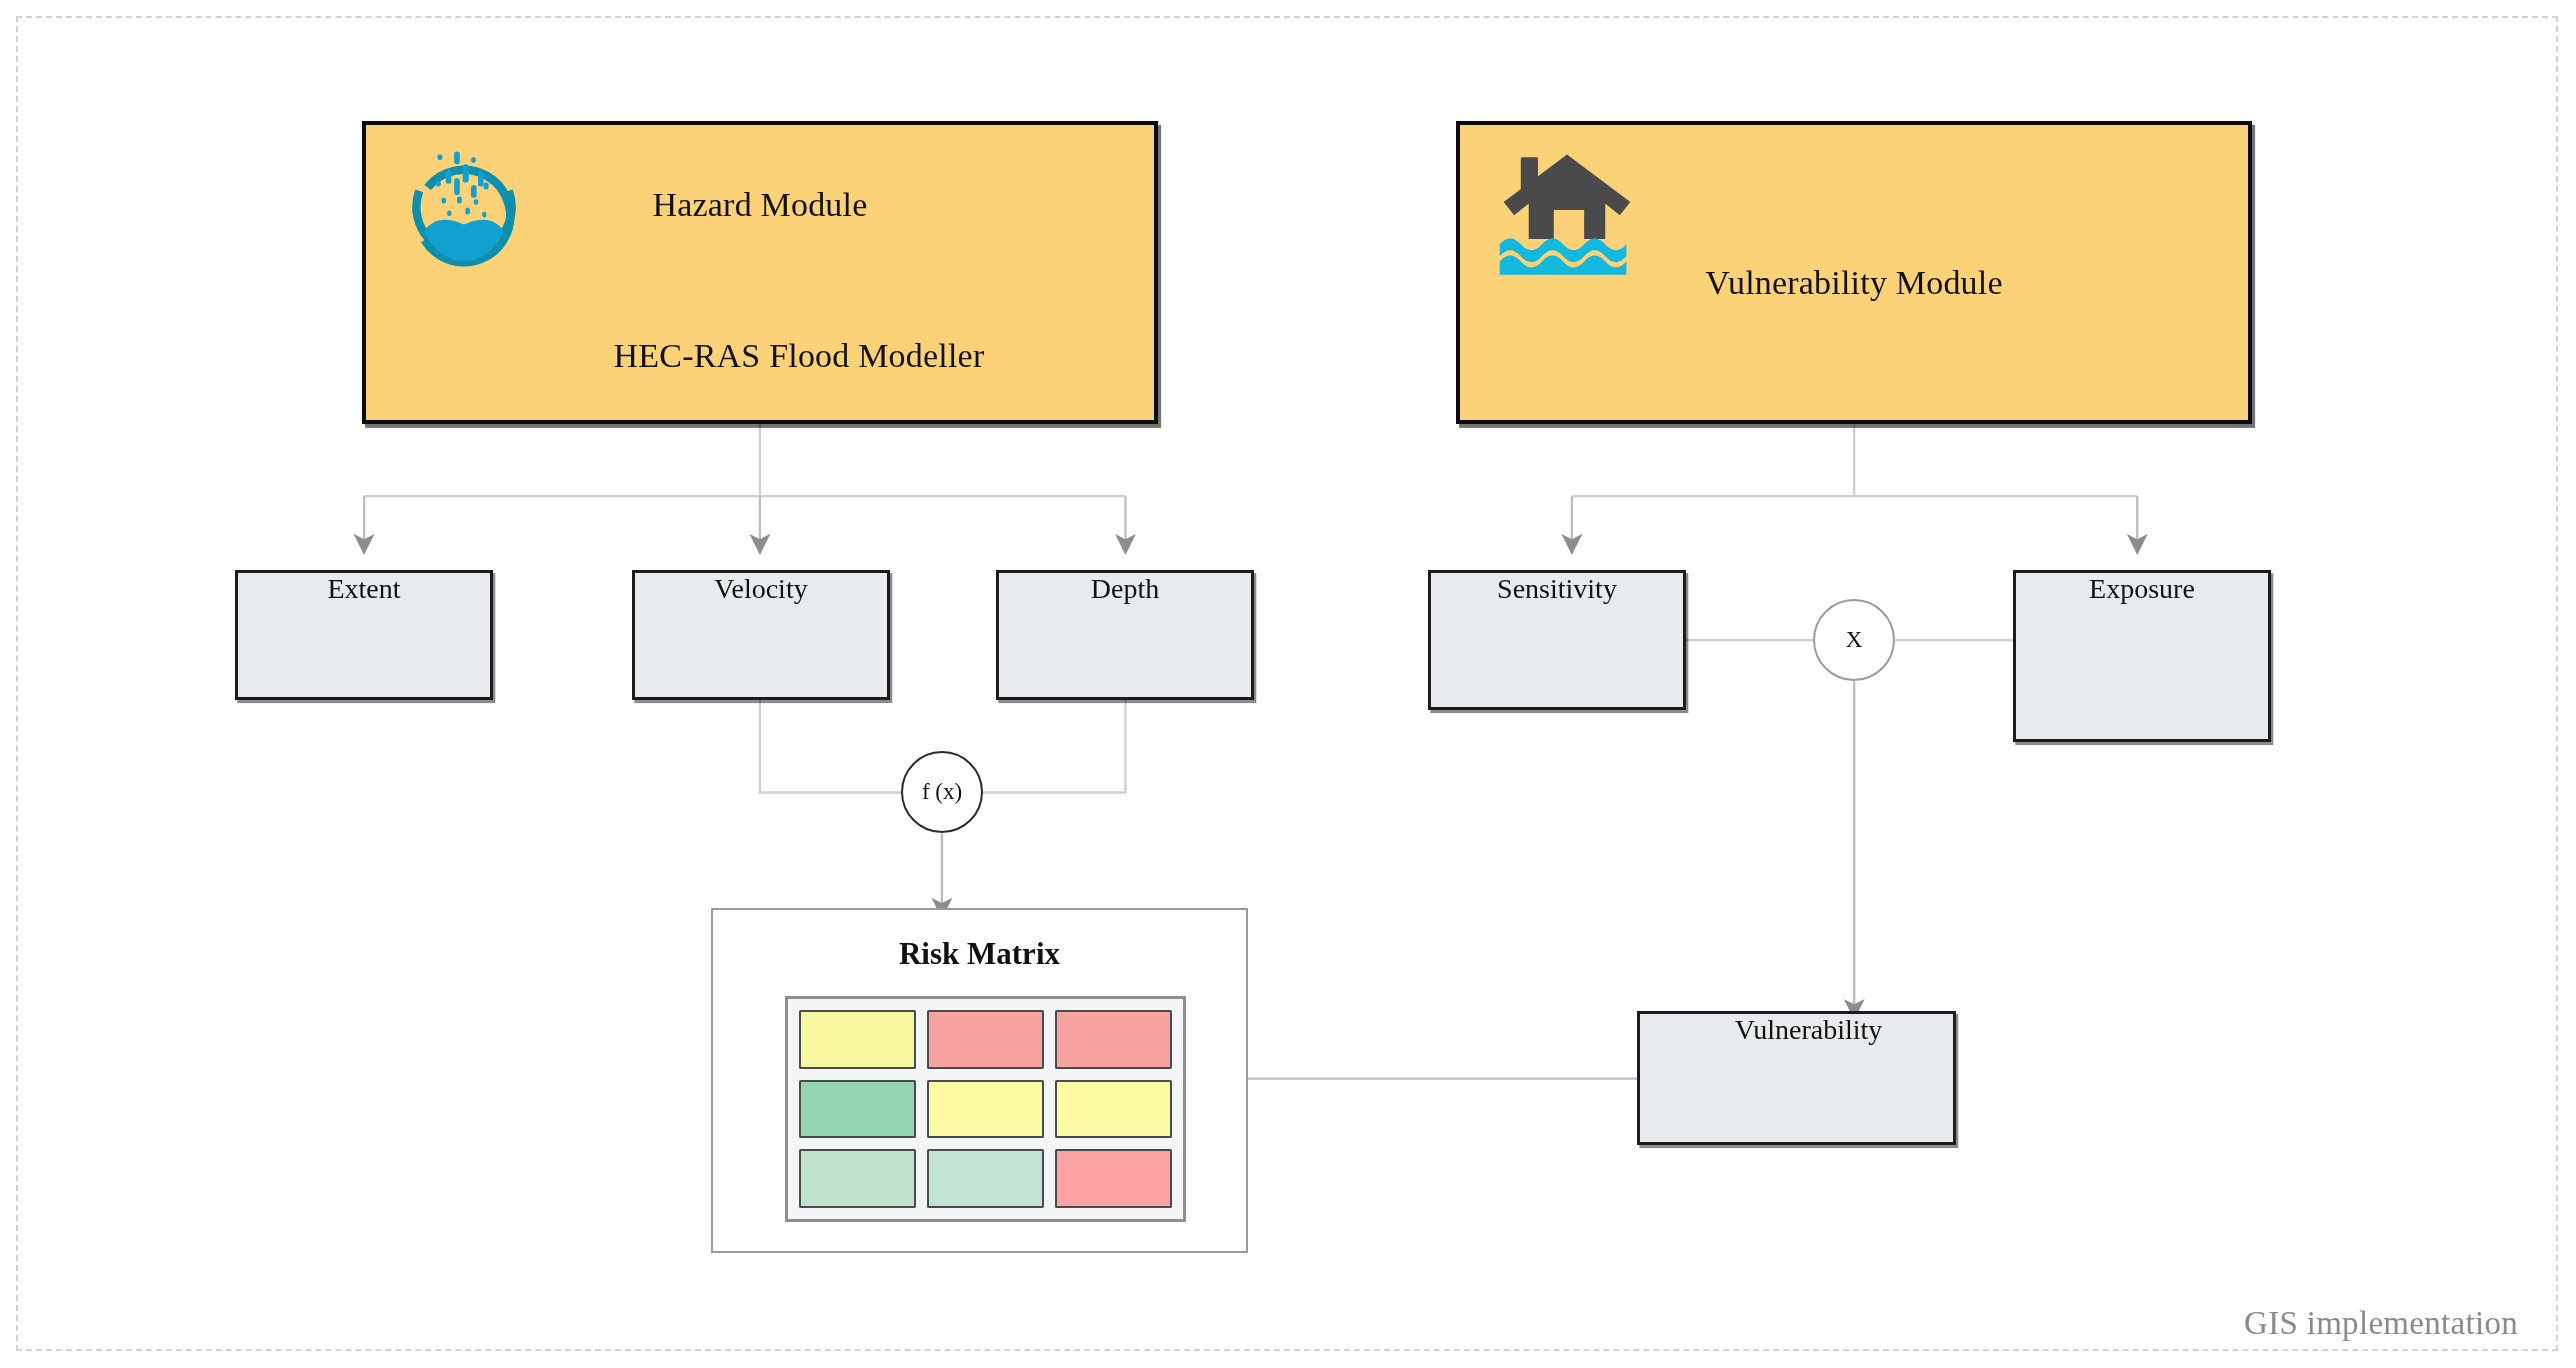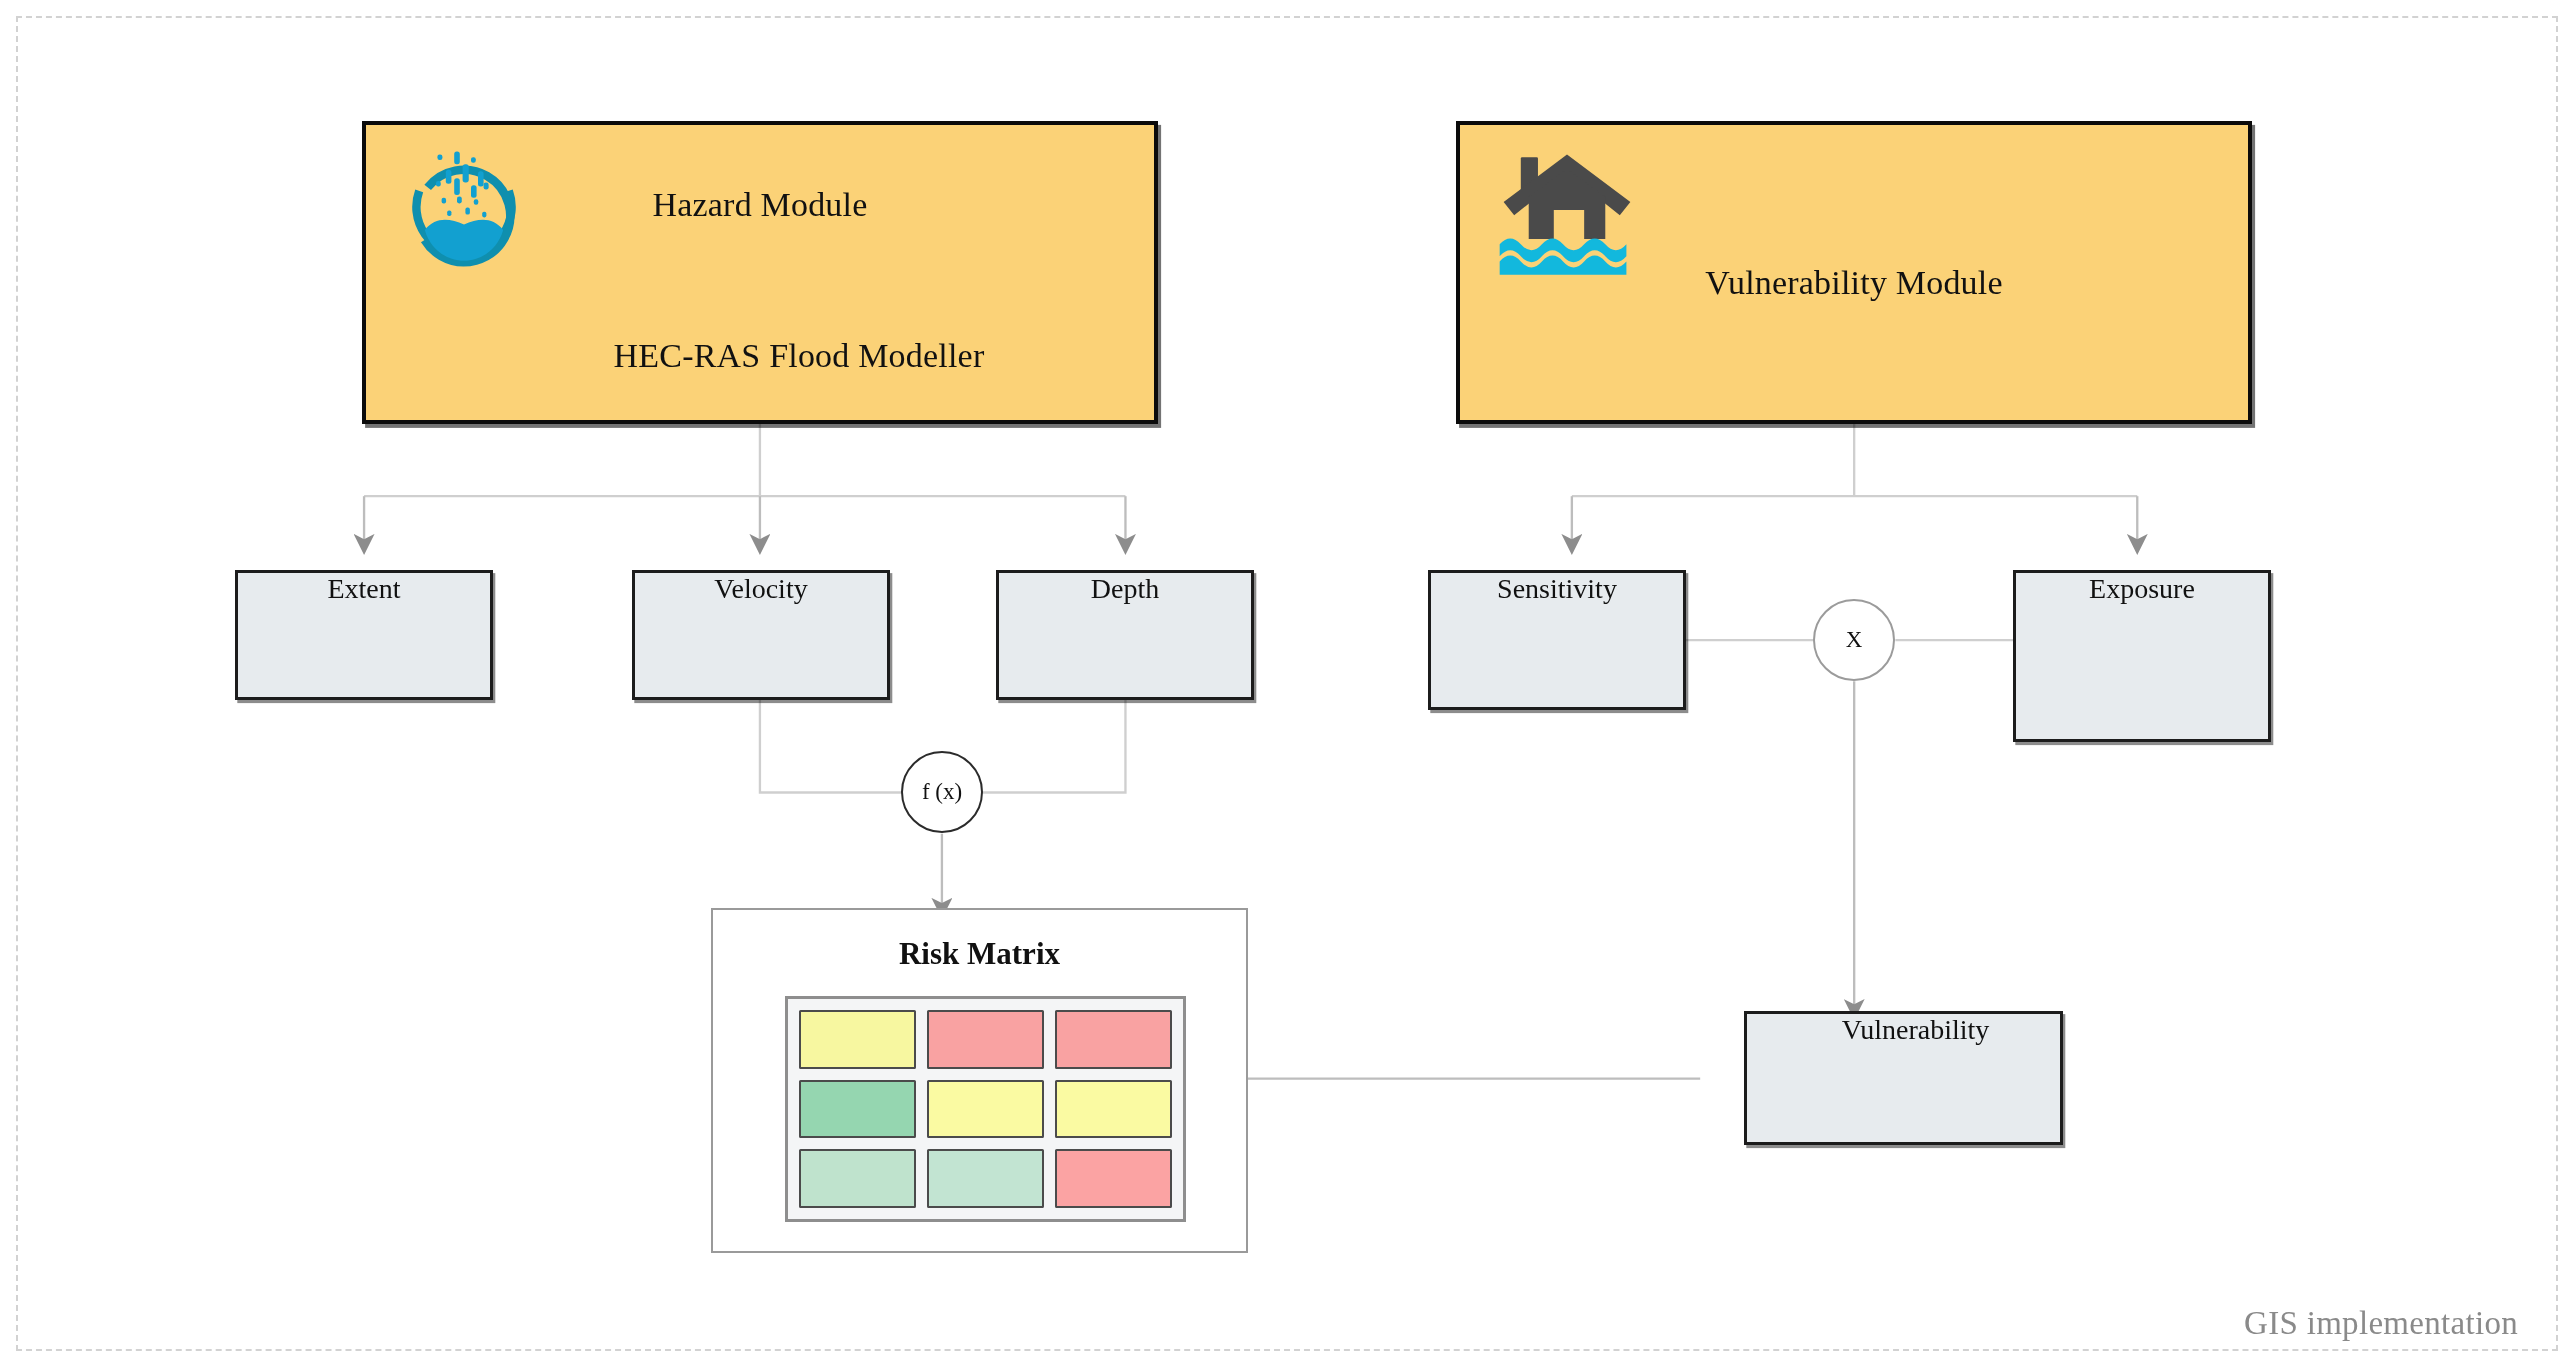--- a/index.html
+++ b/index.html
@@ -182,21 +182,21 @@
   </div>
 
   <div class="circ fx" style="left:901px;top:751px;width:82px;height:82px;">
     <span>f (x)</span>
   </div>
 
   <div class="circ mul" style="left:1813px;top:599px;width:82px;height:82px;">
     <span>X</span>
   </div>
 
-  <div class="pbox" style="left:1744px;top:1011px;width:319px;height:134px;padding-left:24px;">
+  <div class="pbox" style="left:1637px;top:1011px;width:319px;height:134px;padding-left:24px;">
     <span>Vulnerability</span>
   </div>
 
   <div class="riskbox" style="left:675px;top:908px;width:537px;height:345px;margin-left:36px;">
     <div class="risk-title">Risk Matrix</div>
 
     <div class="matrix">
       <div class="cell" id="c00" style="background: rgb(247, 247, 160);"></div>
       <div class="cell" id="c01" style="background: rgb(249, 162, 162);"></div>
       <div class="cell" id="c02" style="background: rgb(249, 162, 162);"></div>

